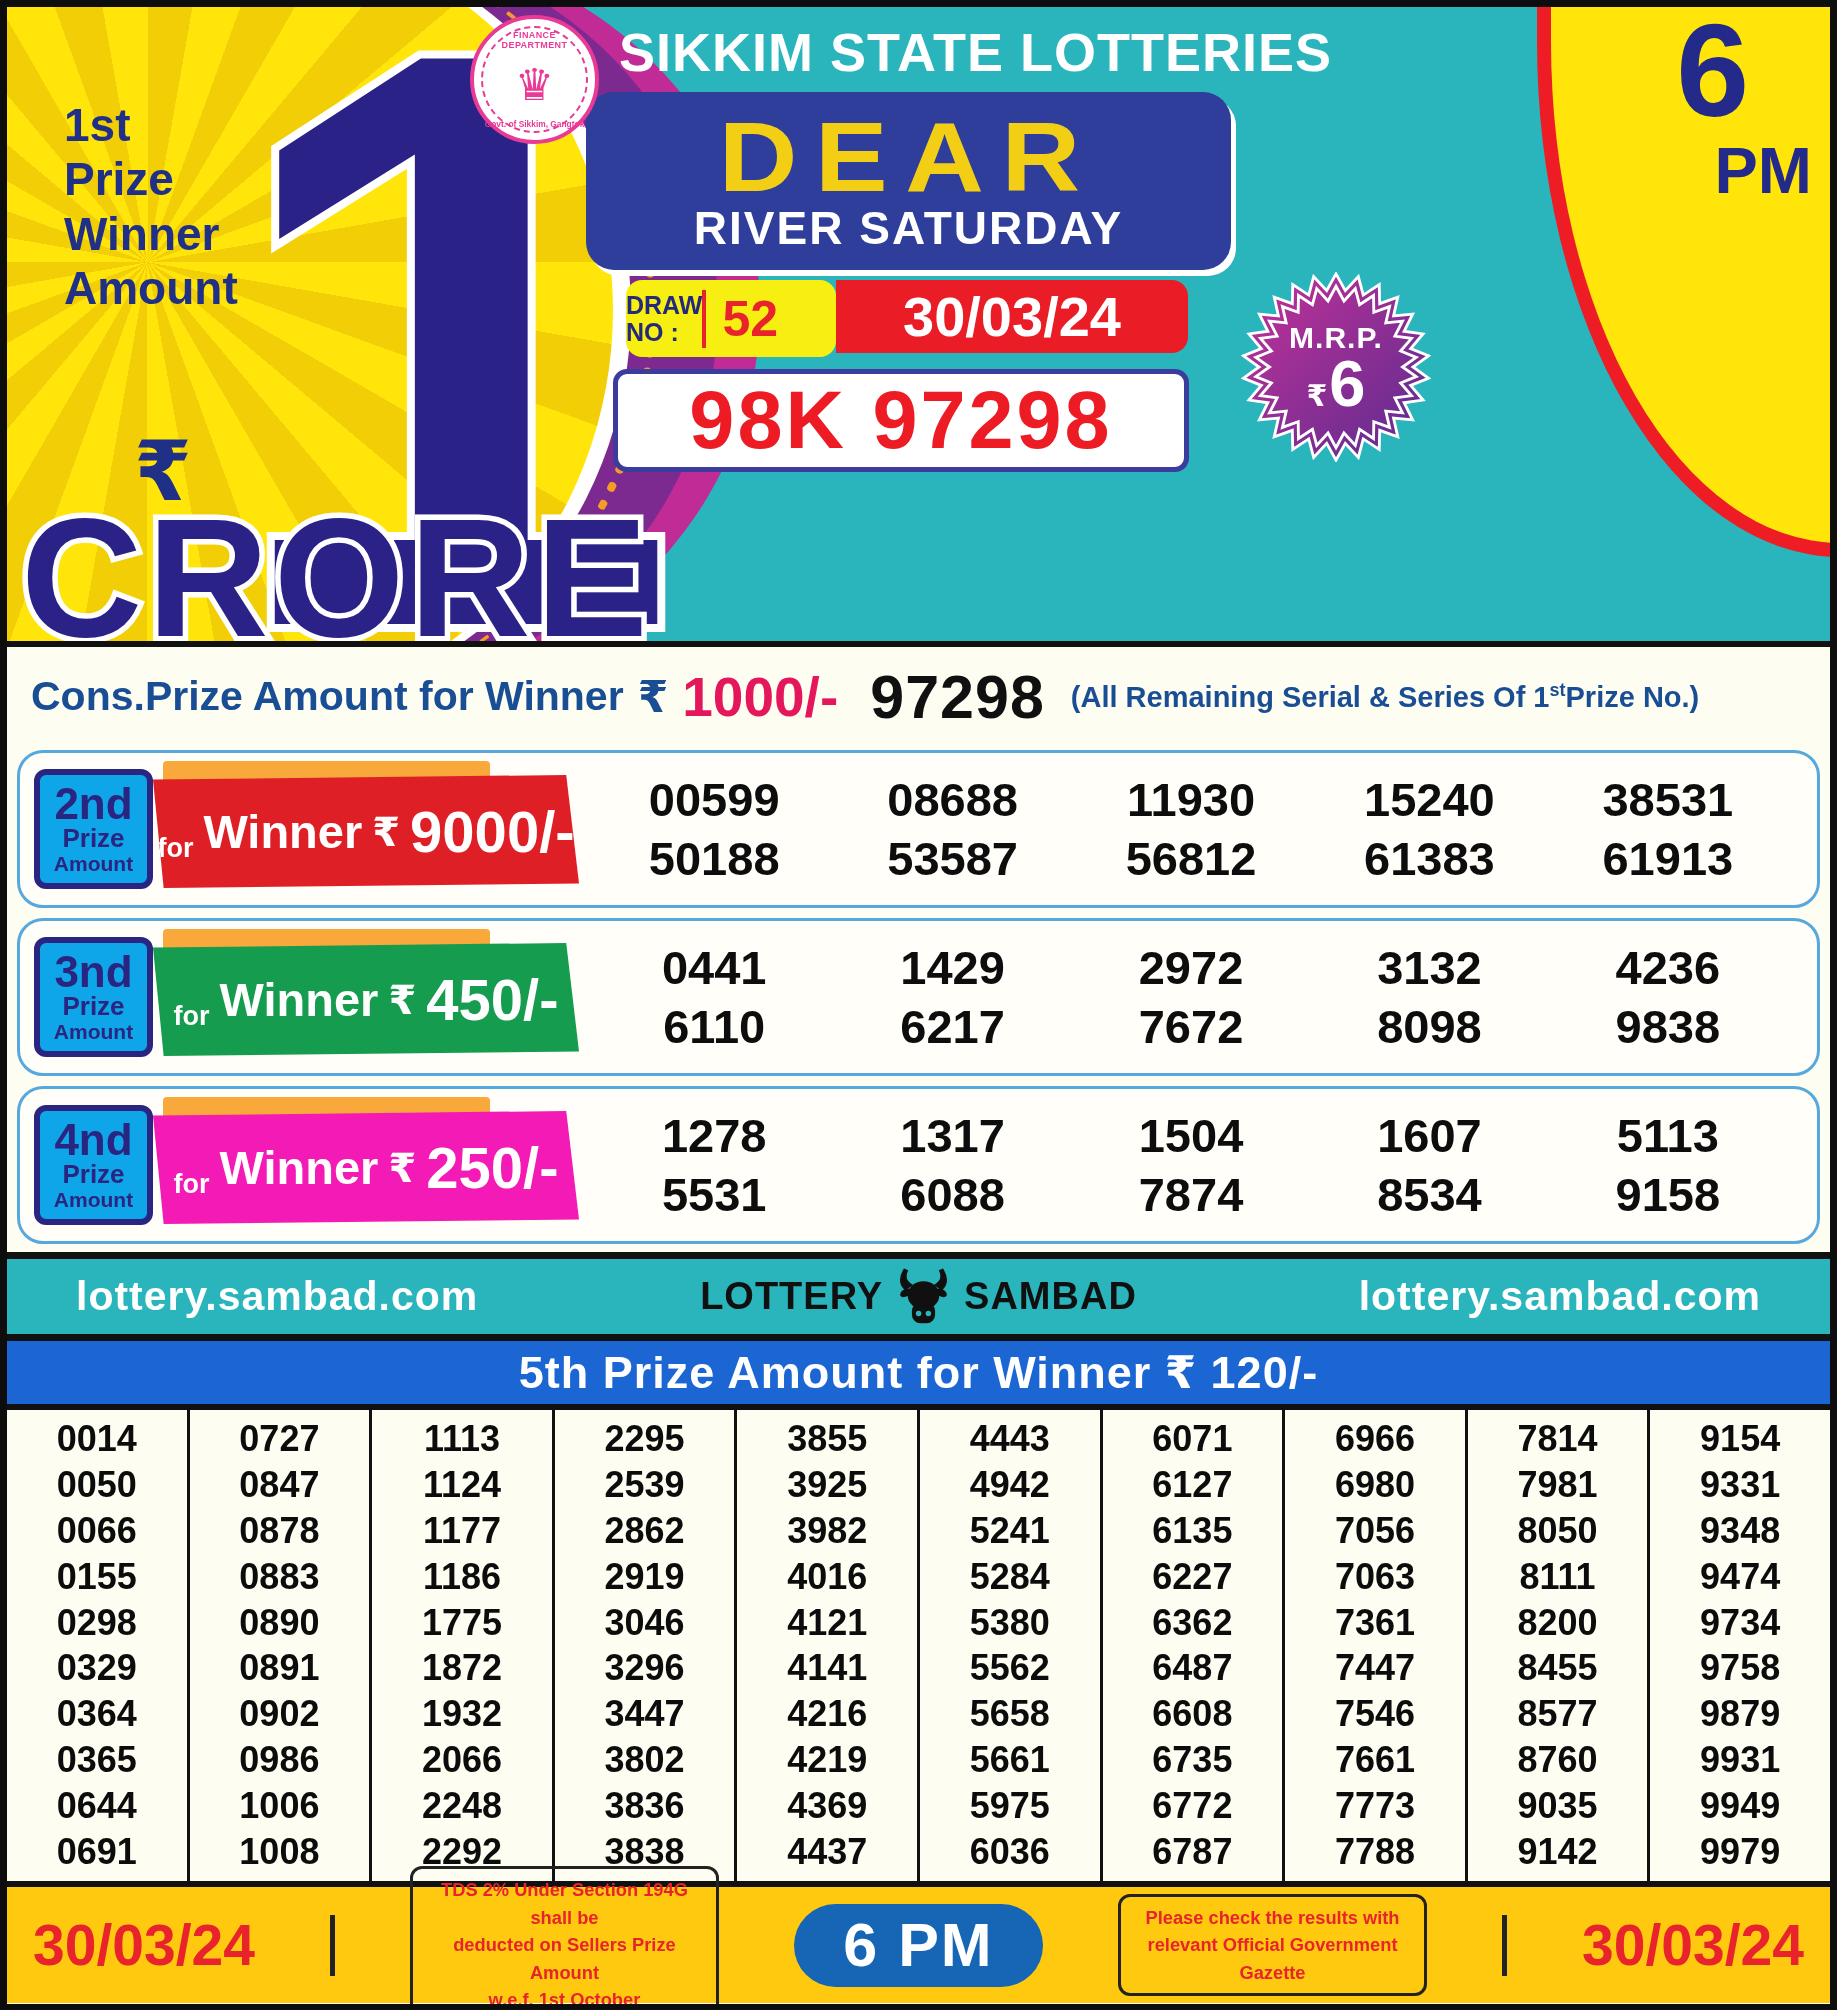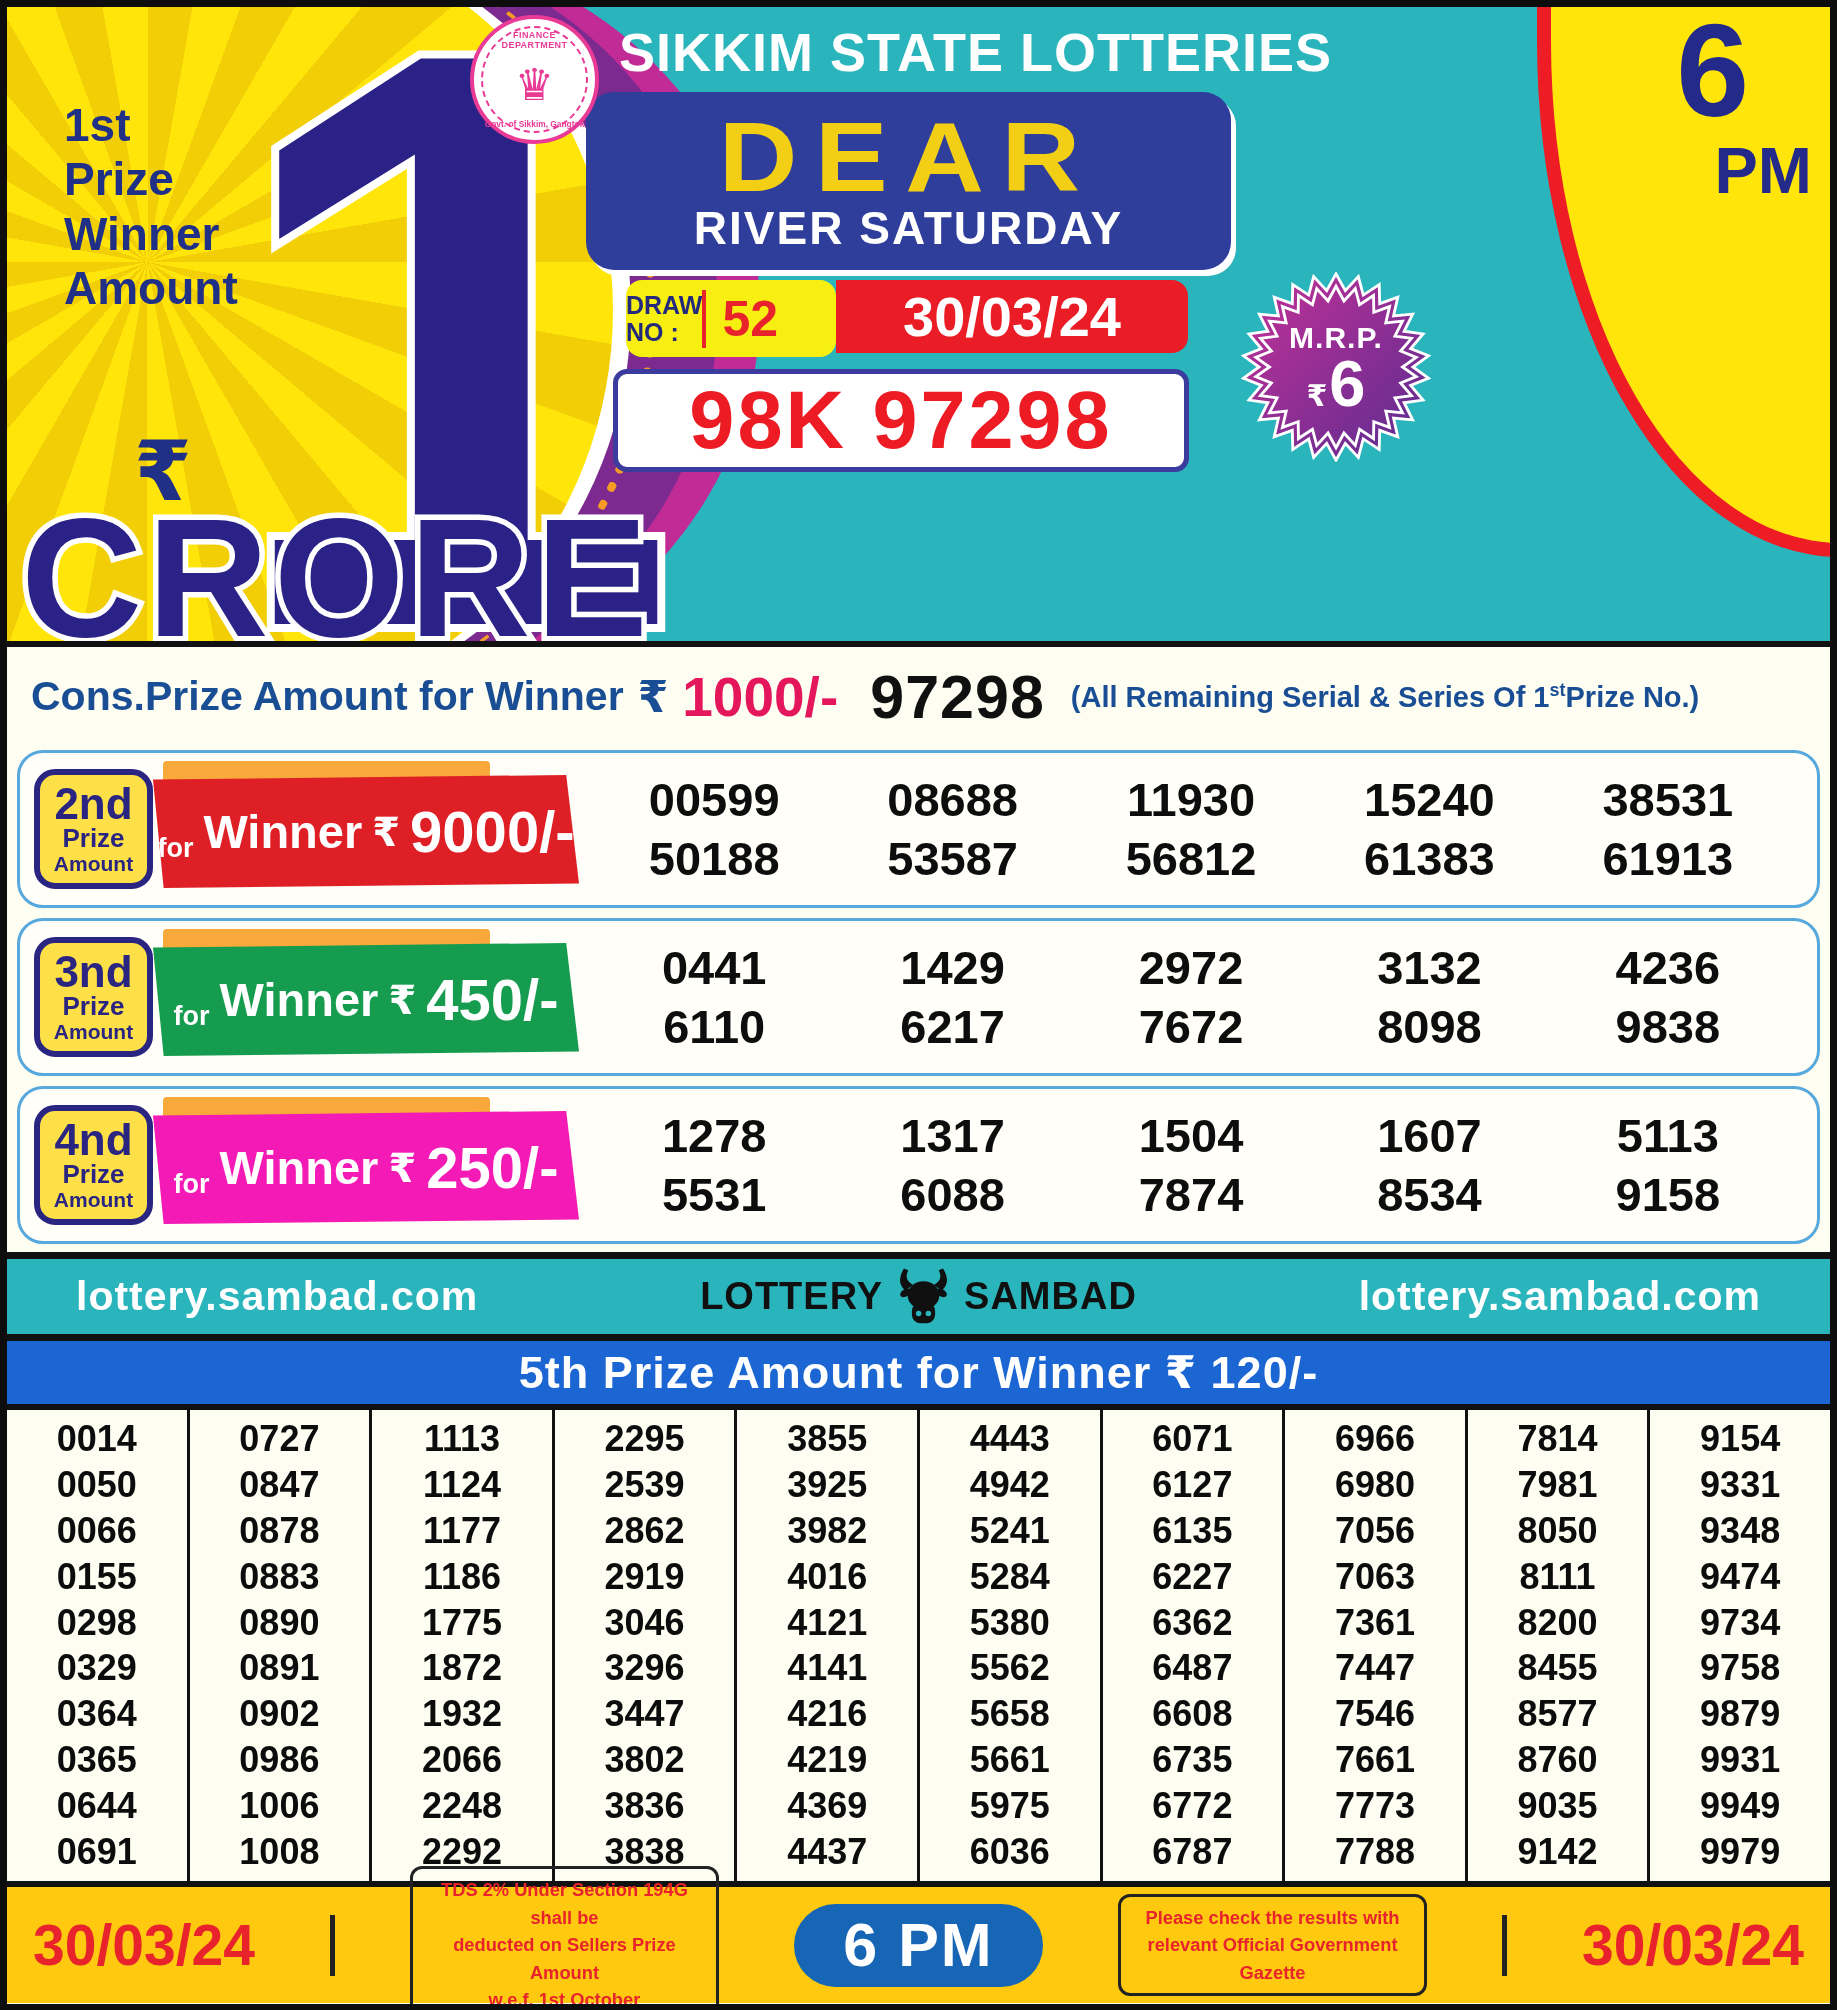--- a/index.html
+++ b/index.html
@@ -50,21 +50,21 @@
   .consolation{height:105px;background:#fdfdf2;border-top:6px solid #111;display:flex;align-items:center;padding:0 24px;gap:14px;}
   .cons-label{font-size:41px;font-weight:800;color:#1a4e94;}
   .cons-rupee{font-size:44px;font-weight:800;color:#1a4e94;}
   .cons-amount{font-size:55px;font-weight:900;color:#e4175c;}
   .cons-number{font-size:61px;font-weight:900;color:#101010;margin-left:18px;letter-spacing:1px;}
   .cons-note{font-size:29px;font-weight:800;color:#1a4e94;margin-left:12px;}
   .cons-note sup{font-size:18px;}
   
   .prizes{padding:4px 10px 8px;display:flex;flex-direction:column;gap:10px;background:#fdfdf2;}
   .prize-box{height:158px;border:3px solid #57a8dd;border-radius:26px;background:#fffef8;position:relative;display:flex;align-items:center;}
-  .badge{width:119px;margin-left:14px;border:6px solid #2a2581;border-radius:21px;background:#fde047;display:flex;flex-direction:column;align-items:center;justify-content:center;padding:8px 2px;color:#2a2581;flex:none;}
+  .badge{width:119px;margin-left:14px;border:6px solid #2a2581;border-radius:12px;background:#0ea5e9;display:flex;flex-direction:column;align-items:center;justify-content:center;padding:8px 2px;color:#2a2581;flex:none;}
   .badge-rank{font-size:44px;font-weight:900;line-height:.95;}
   .badge-sub{font-size:26px;font-weight:900;line-height:1.05;}
   .badge-sub2{font-size:21px;font-weight:900;line-height:1.05;}
   .ribbon-area{width:436px;height:100%;position:relative;flex:none;}
   .orange-strip{position:absolute;left:10px;top:8px;width:327px;height:30px;background:#f9a83b;border-radius:4px;}
   .ribbon{position:absolute;left:0;top:22px;width:426px;height:113px;clip-path:polygon(0 4%,97% 0,100% 96%,2.5% 100%);display:flex;align-items:center;justify-content:center;gap:10px;color:#fff;}
   .rb-for{font-size:27px;font-weight:800;align-self:flex-end;padding-bottom:24px;}
   .rb-winner{font-size:47px;font-weight:900;}
   .rb-rupee{font-size:40px;font-weight:800;}
   .rb-amount{font-size:58px;font-weight:700;}

